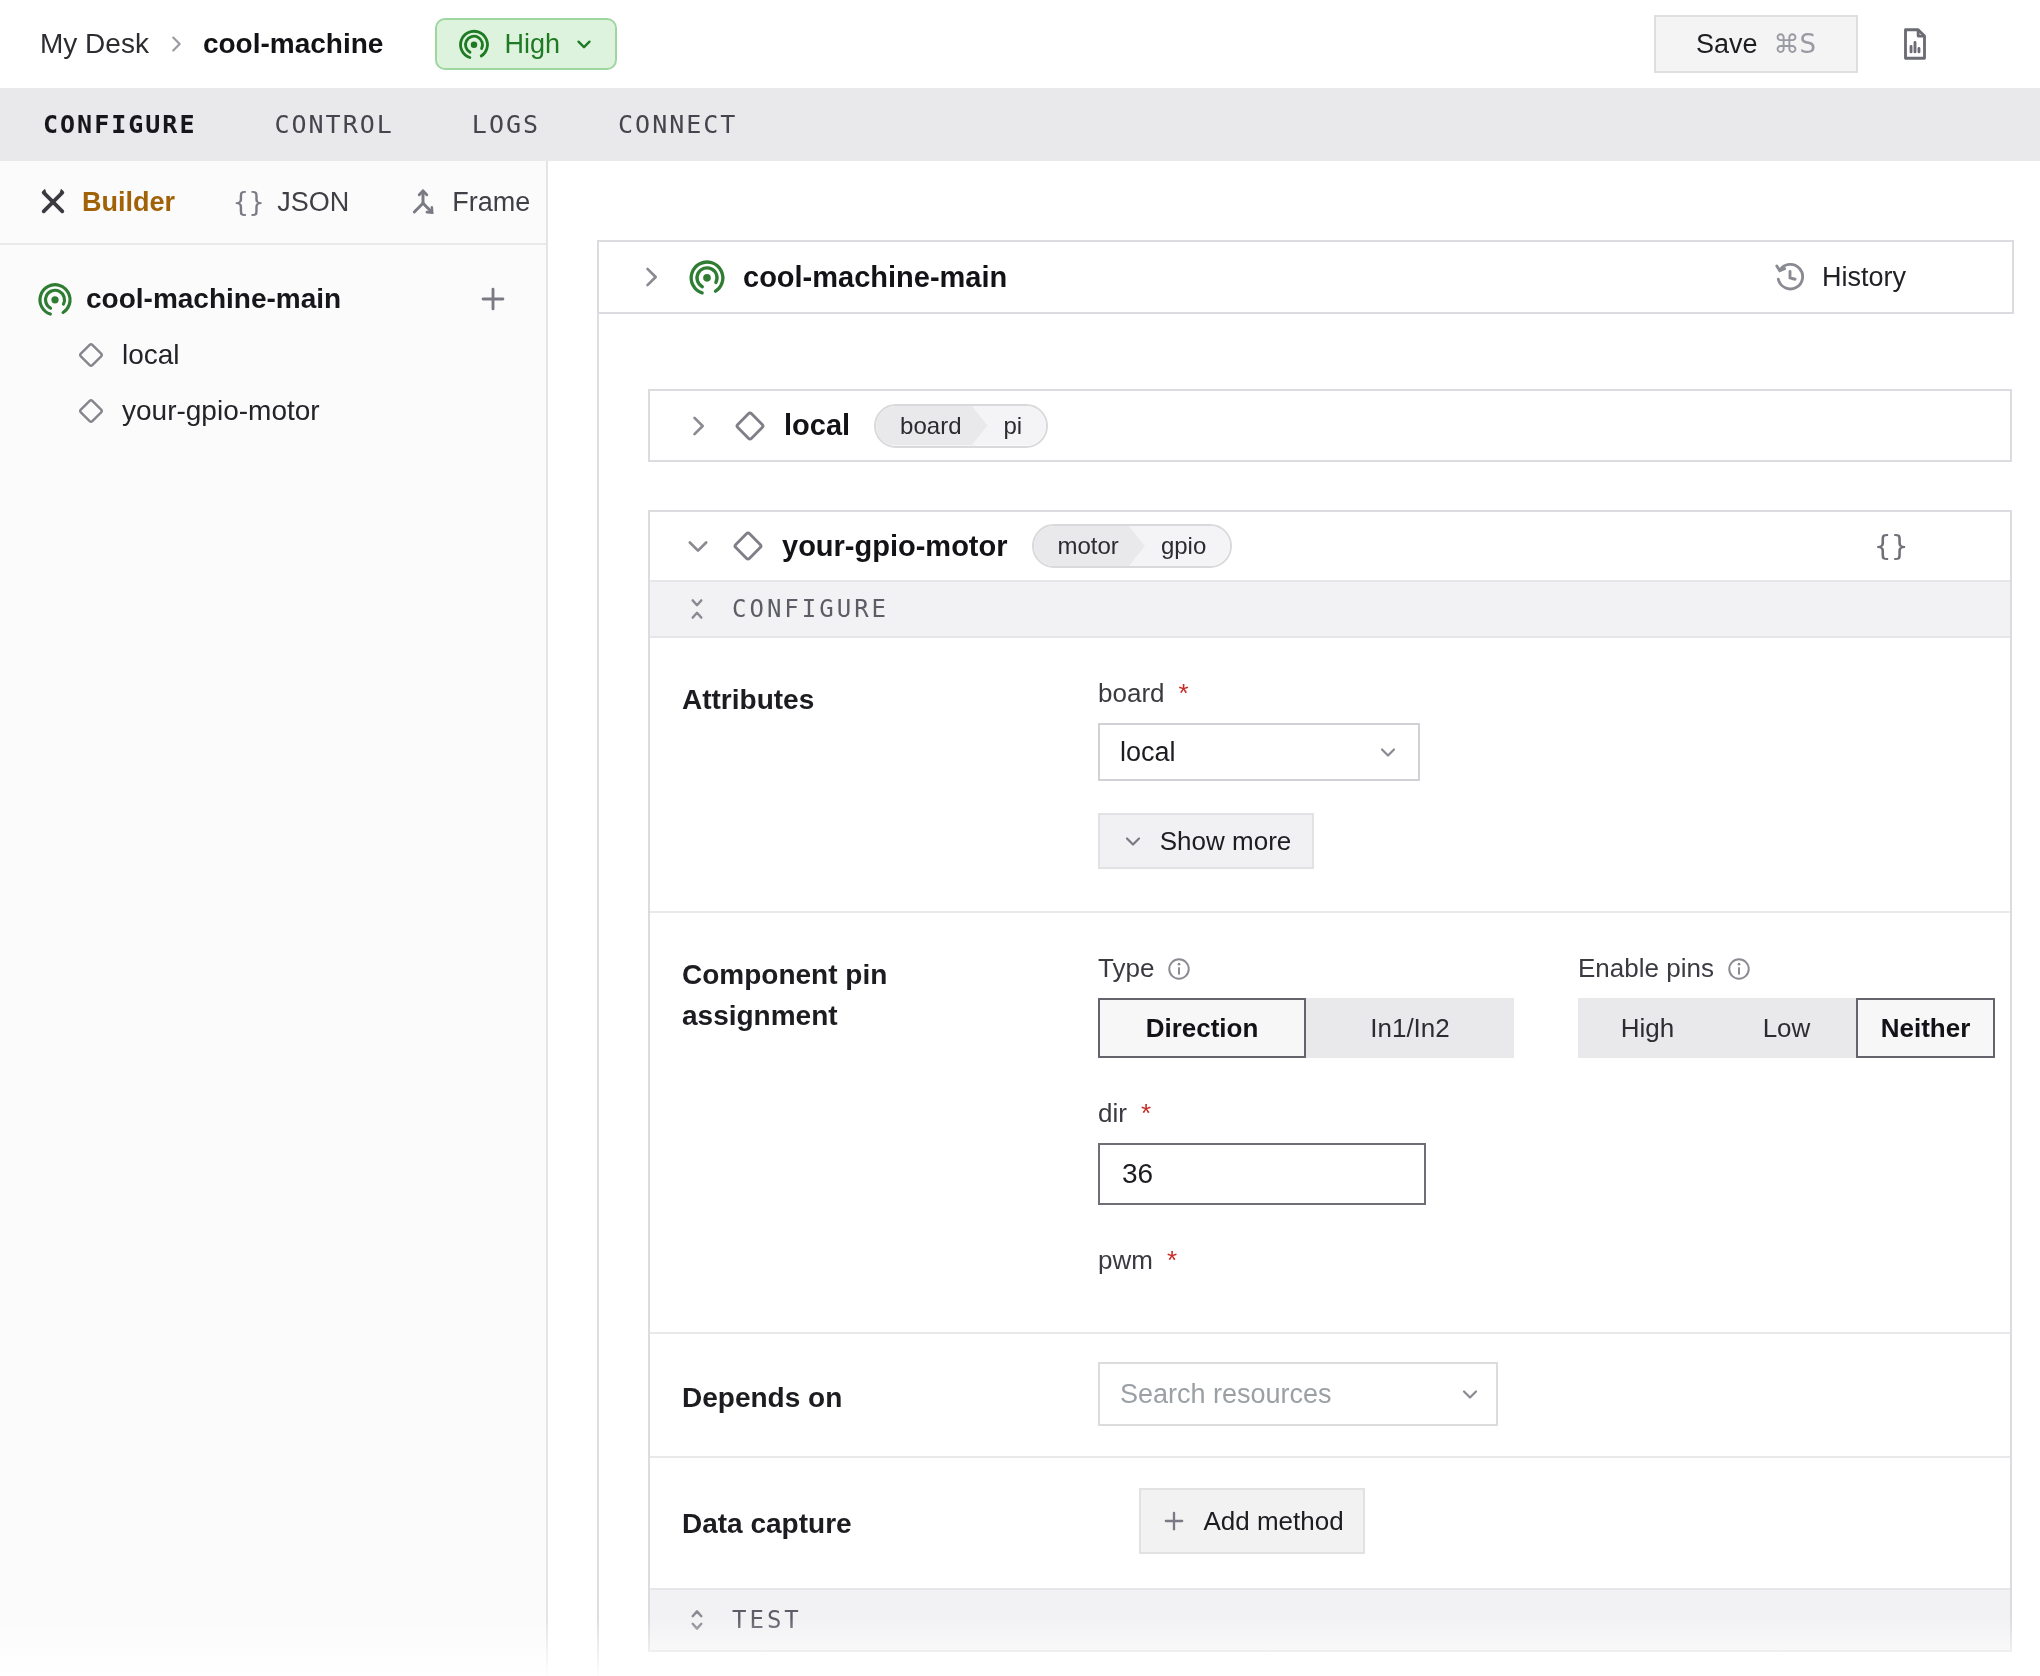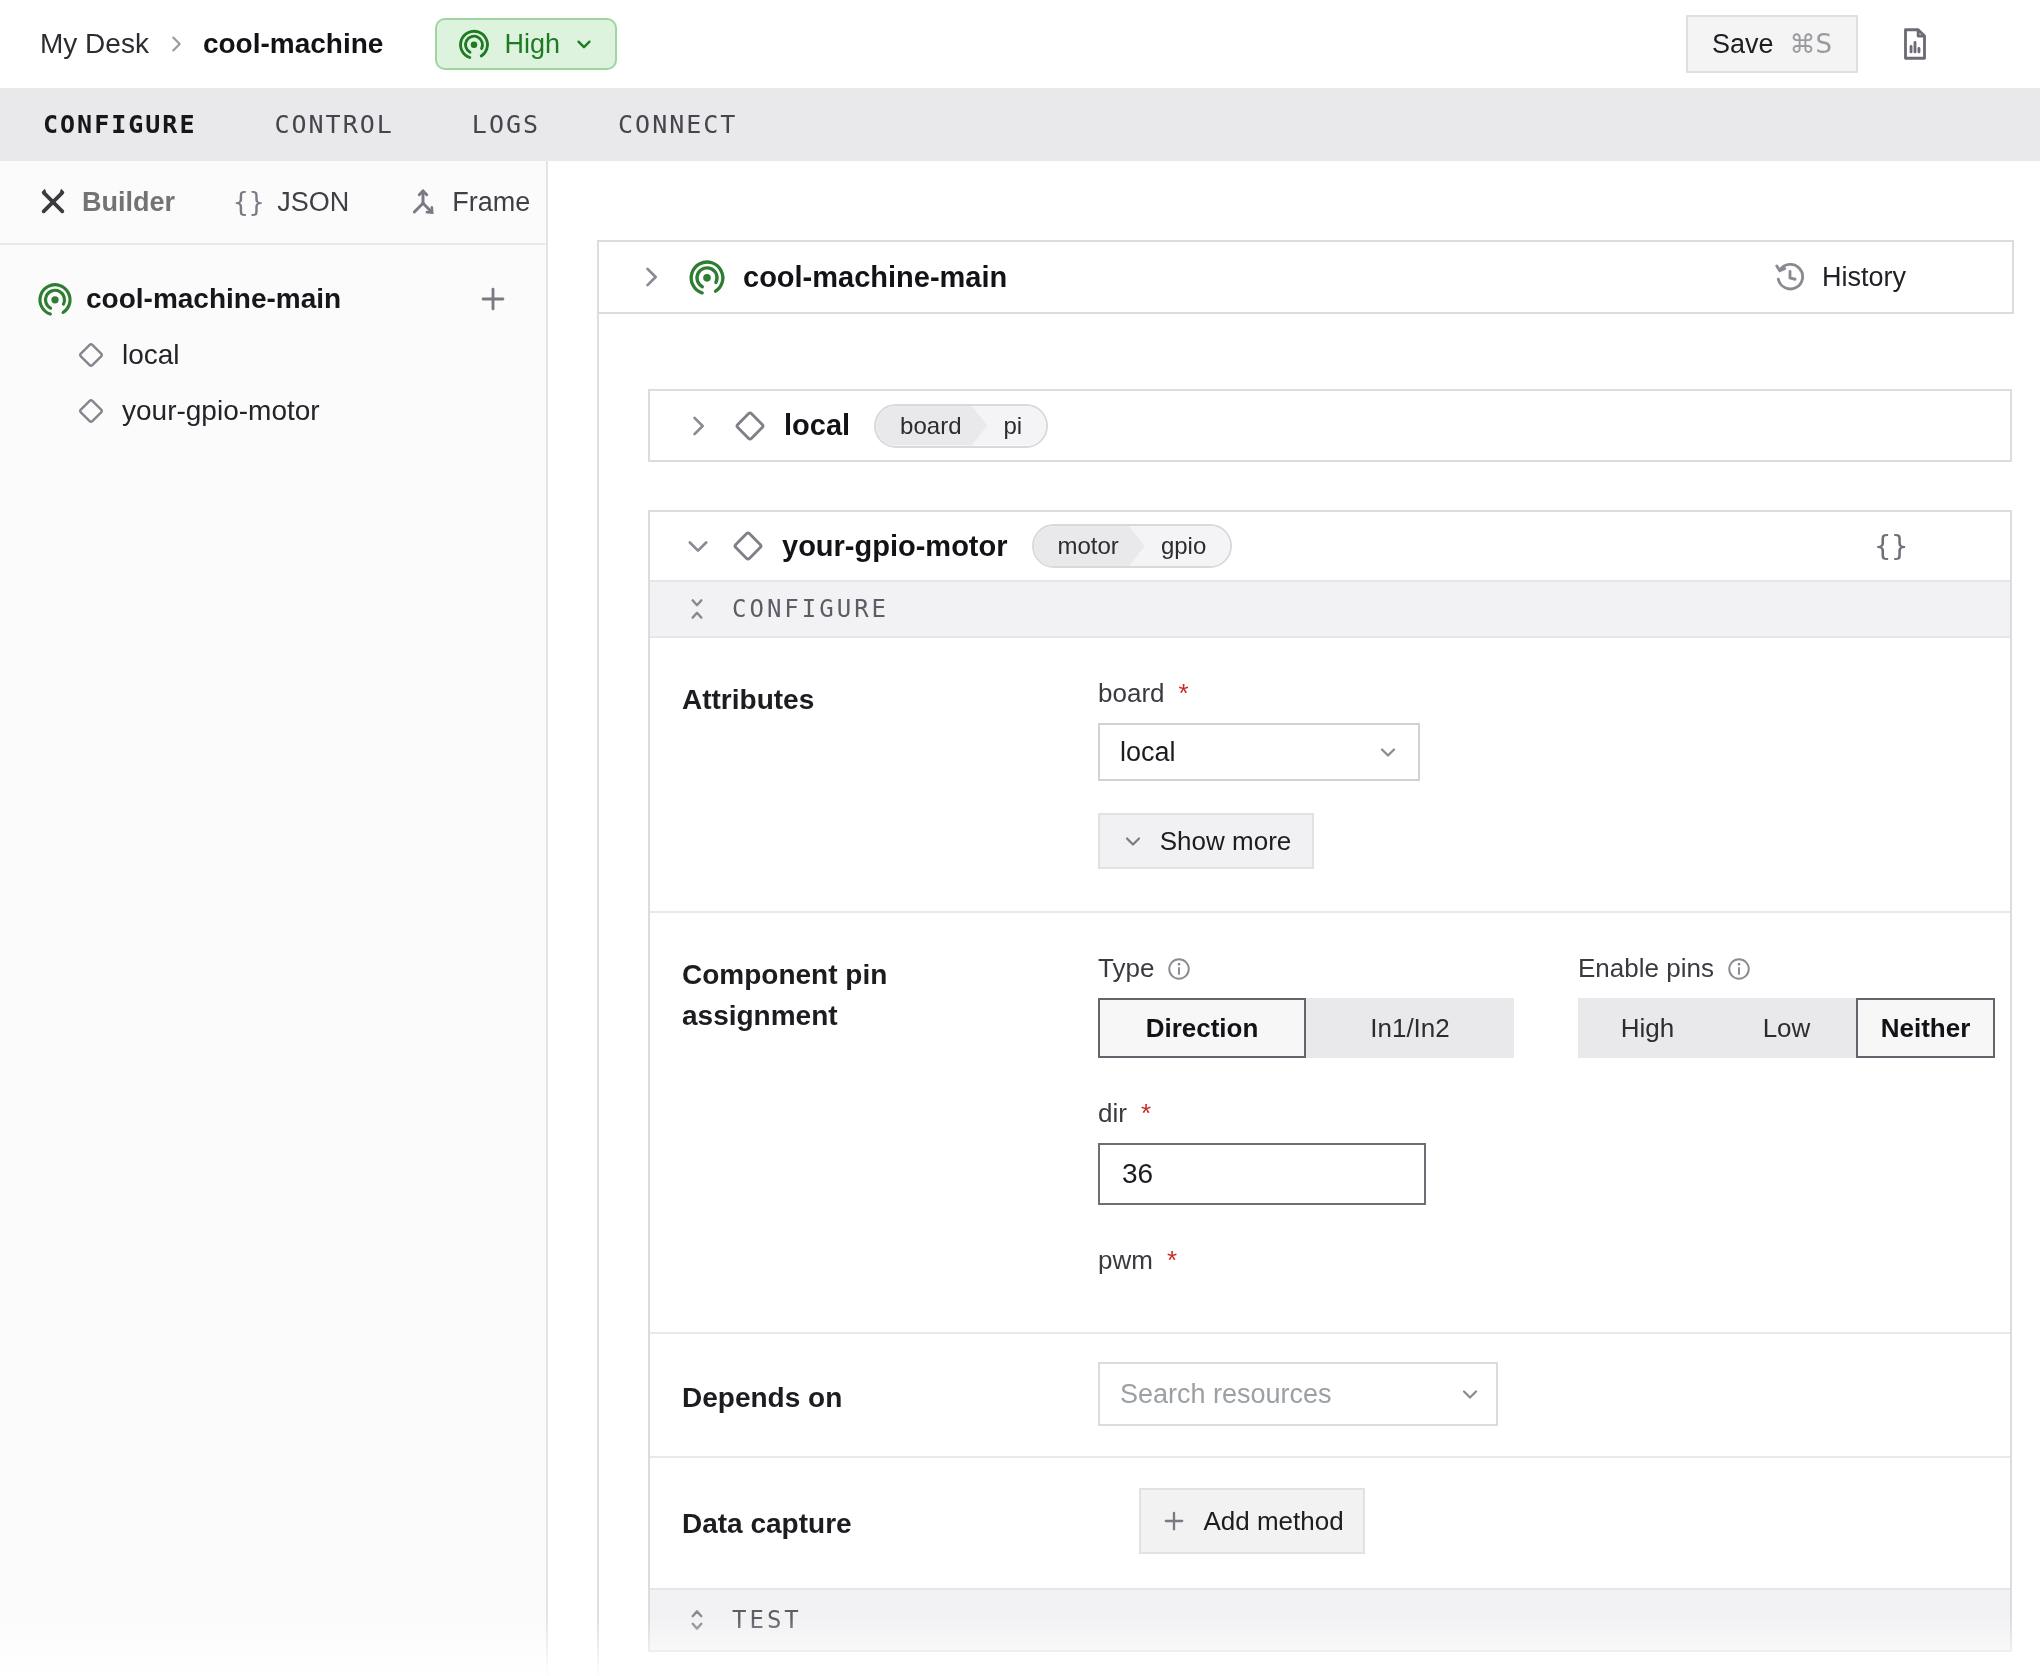--- a/index.html
+++ b/index.html
@@ -13,42 +13,42 @@
   
   .topbar { position:absolute; top:0; left:0; right:0; height:88px; background:#fff;
             display:flex; align-items:center; padding:0 40px; }
   .crumb-parent { font-size:28px; color:#2c2c31; cursor:pointer; }
   .crumb-sep { margin:0 16px; }
   .crumb-current { font-size:28px; font-weight:bold; color:#131317; }
   .live-badge { margin-left:52px; height:52px; display:flex; align-items:center; gap:13px;
                 padding:0 20px; background:#def3de; border:2px solid #9fd6a0; border-radius:10px;
                 color:#1f7a24; font-size:27px; cursor:pointer; }
   .topbar-right { margin-left:auto; display:flex; align-items:center; gap:38px; }
-  .save-btn { height:58px; padding:0 24px; background:#f4f4f5; border:2px solid #dfdfe2;
+  .save-btn { height:58px; padding:0 40px; background:#f4f4f5; border:2px solid #dfdfe2;
               display:flex; align-items:center; gap:16px; cursor:pointer; }
   .save-label { font-size:27px; font-weight:500; color:#1c1c21; }
   .save-shortcut { font-size:26px; color:#9a9aa2; font-family:"DejaVu Sans", sans-serif; }
   .icon-btn { background:none; border:none; cursor:pointer; }
   .dots { position:relative; width:9px; height:9px; border-radius:50%; background:#8f8f97;
           box-shadow:-14px 0 0 #8f8f97, 14px 0 0 #8f8f97; margin:0 14px; }
 
   
   .tabbar { position:absolute; top:88px; left:0; right:0; height:73px; background:#e9e9eb;
             display:flex; align-items:center; padding-left:43px; gap:78px;
             font-family:"DejaVu Sans Mono", monospace; font-size:25px; letter-spacing:2px; }
   .tab { color:#45454d; cursor:pointer; }
   .tab.active { color:#17171b; font-weight:bold; }
 
   
   .sidebar { position:absolute; top:161px; left:0; width:548px; bottom:0;
              background:#fbfbfc; border-right:2px solid #e4e4e7; }
   .modes { height:84px; border-bottom:2px solid #e9e9ec; display:flex; align-items:center;
            padding-left:37px; gap:58px; }
   .mode { display:flex; align-items:center; gap:13px; font-size:27px; color:#3f3f46; cursor:pointer; }
-  .mode.active { font-weight:bold; color:#737373; }
+  .mode.active { font-weight:bold; color:#a16207; }
   .mode .braces { font-family:"DejaVu Sans Mono", monospace; font-size:26px; color:#7a7a84; }
   .tree { padding-top:26px; }
   .tree-row { height:56px; display:flex; align-items:center; padding:0 36px; cursor:pointer; }
   .tree-root-label { font-size:28px; font-weight:bold; color:#17171b; margin-left:12px; }
   .tree-child { padding-left:76px; }
   .tree-child-label { font-size:28px; color:#232328; margin-left:16px; }
   .plus-btn { margin-left:auto; cursor:pointer; }
 
   
   .connector { position:absolute; left:597px; top:314px; width:2px; height:1362px; background:#dedee1; }

